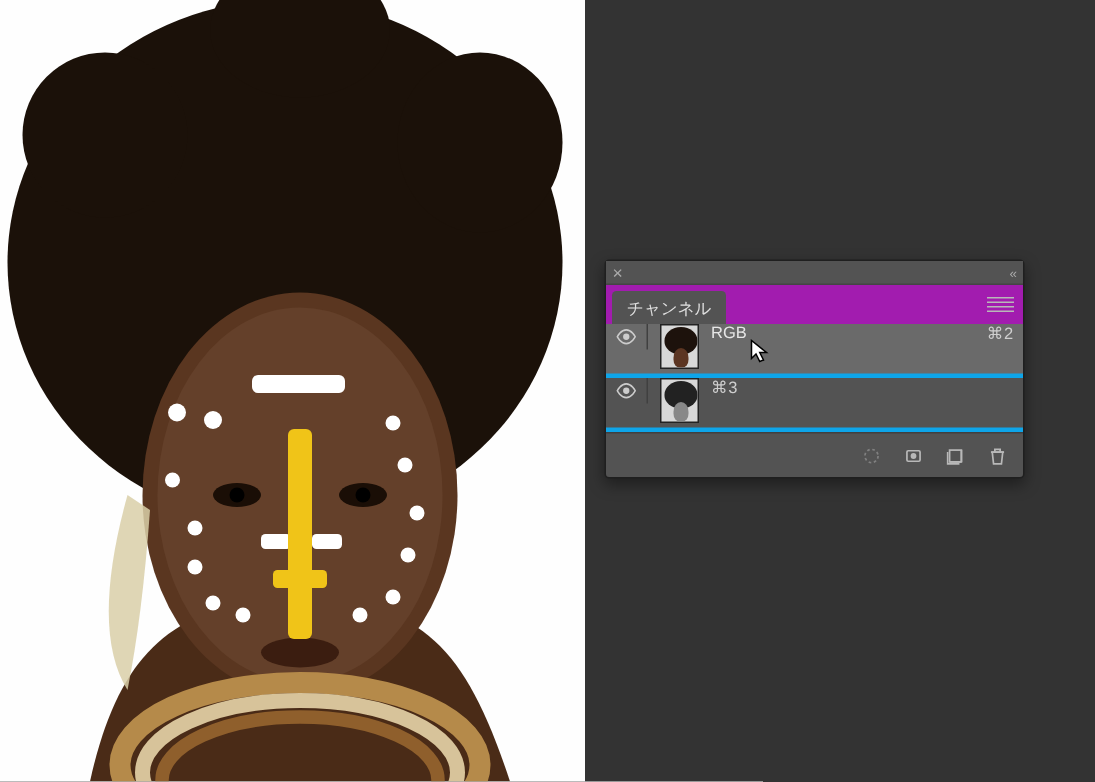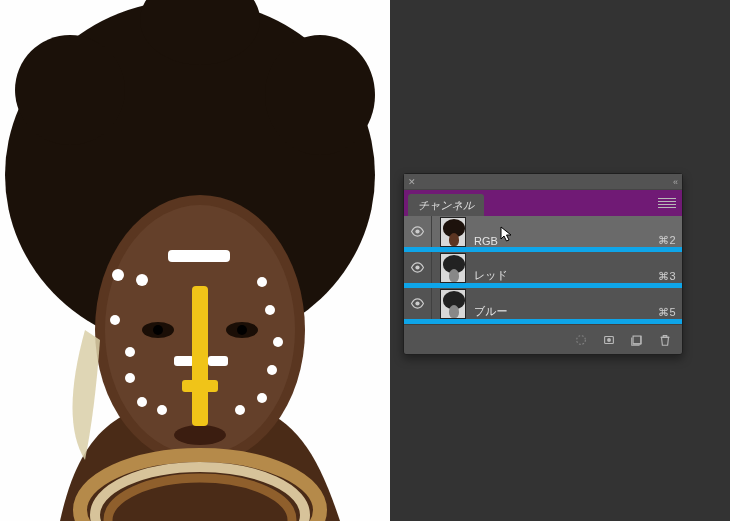--- a/index.html
+++ b/index.html
@@ -38,23 +38,22 @@
     align-items: center;
     padding: 0 4px;
     border-bottom: 1px solid #454545;
   }
   .close-x { font-size: 9px; color: #aaa; cursor: pointer; }
   .collapse { margin-left:auto; font-size:9px; color:#aaa; cursor:pointer; }
   .tabbar {
     height: 26px;
     display: flex;
     align-items:center;
-    background:#701a75;
+    background:#a21caf;
     padding-left:4px;
-    font-style:italic;
   }
   .tab {
     height: 22px;
     padding: 0 10px;
     background: #535353;
     font-size: 11px;
     color: #e0e0e0;
     display:flex;
     align-items:center;
     border-top-left-radius:3px;
@@ -68,23 +67,23 @@
     display:flex; flex-direction:column; justify-content:space-between;
     cursor:pointer;
     padding: 2px 0;
   }
   .menu-btn span { height:1px; background:#b8b8b8; }
 
   .channel-list { }
   .channel-row {
     height: 36px;
     display:flex;
-    align-items:flex-end;
-    border-bottom:5px solid #0ea5e9;
-    padding: 0 6px 0 0;
+    align-items:flex-start;
+    border-bottom:3px solid #0ea5e9;
+    padding: 0 6px 16px 0;
     cursor: pointer;
   }
   .channel-row.selected { background:#6a6a6a; }
   .eye {
     width: 28px;
     text-align:center;
     font-size: 13px;
     color:#cccccc;
     border-right:1px solid #404040;
     align-self: stretch;
@@ -238,36 +237,21 @@
         <div class="eye">
           <svg viewBox="0 0 16 12">
             <path d="M8 1 C4 1 1.5 6 1.5 6 C1.5 6 4 11 8 11 C12 11 14.5 6 14.5 6 C14.5 6 12 1 8 1 Z" fill="none" stroke="currentColor" stroke-width="1.2"></path>
             <circle cx="8" cy="6" r="2.3" fill="currentColor"></circle>
           </svg>
         </div>
         <div class="thumb">
           <div class="hair"></div>
           <div class="face"></div>
         </div>
-        <div class="ch-name">レッド</div>
         <div class="cmd">⌘3</div>
-      </div>
-      <div class="channel-row">
-        <div class="eye">
-          <svg viewBox="0 0 16 12">
-            <path d="M8 1 C4 1 1.5 6 1.5 6 C1.5 6 4 11 8 11 C12 11 14.5 6 14.5 6 C14.5 6 12 1 8 1 Z" fill="none" stroke="currentColor" stroke-width="1.2"></path>
-            <circle cx="8" cy="6" r="2.3" fill="currentColor"></circle>
-          </svg>
-        </div>
-        <div class="thumb">
-          <div class="hair"></div>
-          <div class="face"></div>
-        </div>
-        <div class="ch-name">ブルー</div>
-        <div class="cmd">⌘5</div>
       </div>
     </div>
 
   <div class="panel-footer">
     <div class="footer-btn disabled" title="選択範囲をチャンネルとして読み込む">
       <svg viewBox="0 0 16 16">
           <circle cx="8" cy="8" r="5" fill="none" stroke="currentColor" stroke-width="1.3" stroke-dasharray="2 2"></circle>
         </svg>
     </div>
     <div class="footer-btn" title="選択範囲をチャンネルとして保存">

